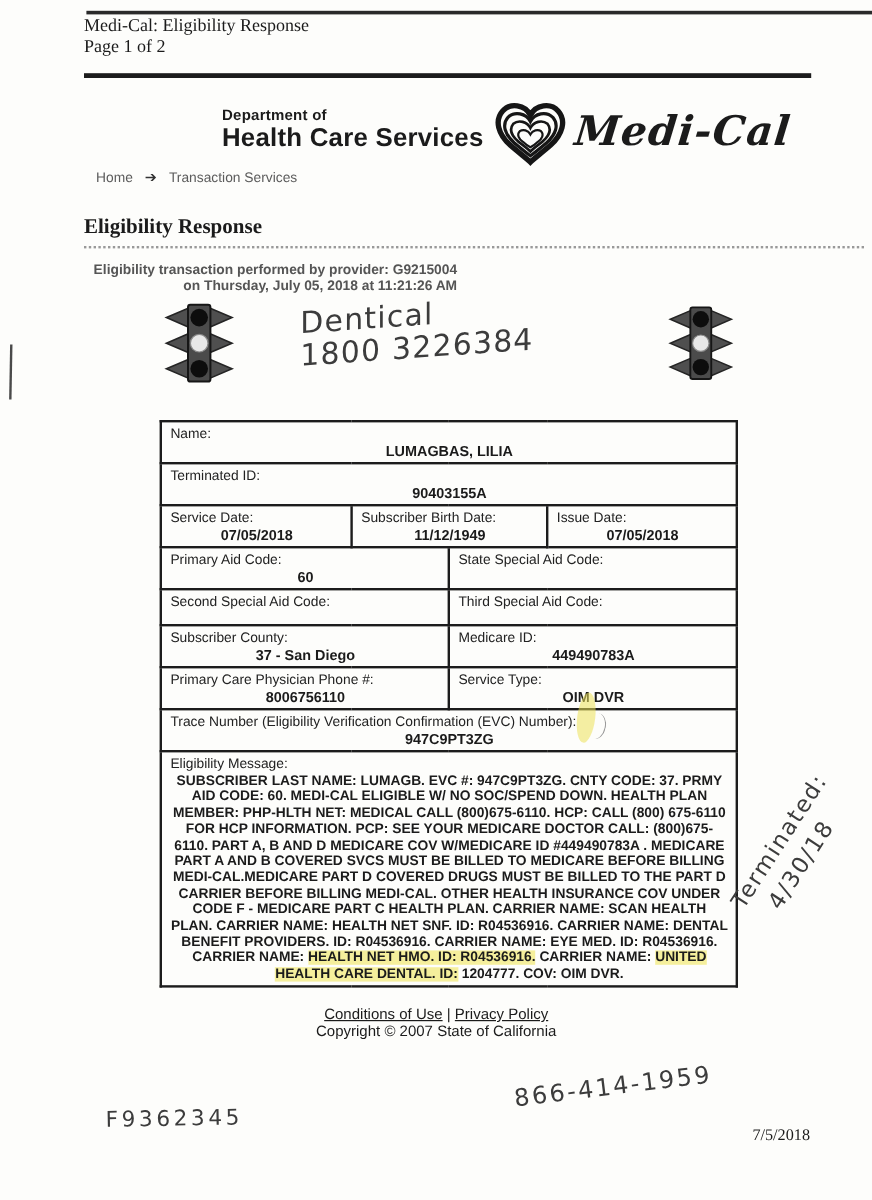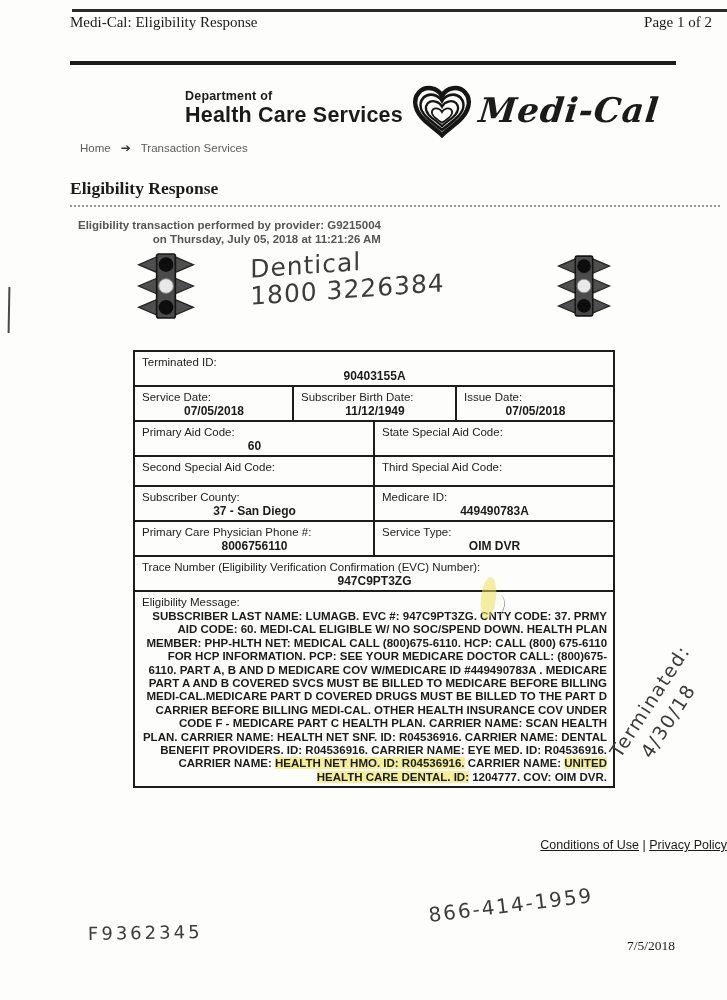--- a/index.html
+++ b/index.html
@@ -3,21 +3,21 @@
 <meta charset="utf-8">
 <style>
   html,body{margin:0;padding:0;background:#e8e8e8;}
   .page{position:relative;width:727px;height:1000px;background:#fdfdfb;overflow:hidden;
         font-family:"Liberation Sans",sans-serif;color:#1b1b1b;margin:0 auto;}
   
   .top-scan-line{position:absolute;left:72px;top:9px;width:655px;height:3px;background:#2a2a2a;}
   .left-scan-mark{position:absolute;left:8px;top:287px;width:2px;height:46px;background:#4a4a4a;transform:rotate(1deg);}
   
   .print-header{position:absolute;left:70px;top:14px;width:642px;display:flex;justify-content:space-between;
-        font-family:"Liberation Serif",serif;font-size:15px;}
+        font-family:"Liberation Serif",serif;font-size:15px;flex-direction:column;}
   .top-rule{position:absolute;left:70px;top:61px;width:606px;height:4px;background:#1c1c1c;}
   
   .dept{position:absolute;left:185px;top:90px;font-weight:bold;line-height:1;}
   .dept .l1{font-size:12.5px;letter-spacing:.2px;}
   .dept .l2{font-size:21.5px;margin-top:2px;letter-spacing:.2px;}
   .heart{position:absolute;left:410px;top:84px;}
   .script{position:absolute;left:479px;top:90px;font-family:"DejaVu Serif",serif;
         font-style:italic;font-weight:600;font-size:34px;letter-spacing:1px;transform:skewX(-6deg);}
   
   .breadcrumb{position:absolute;left:80px;top:141px;font-size:11.5px;color:#5c5c5c;}
@@ -42,29 +42,29 @@
   .hw-ref{position:absolute;left:88px;top:922px;font-size:18px;letter-spacing:3px;transform:rotate(-1deg);}
   
   table.elig{position:absolute;left:133px;top:350px;width:480px;border-collapse:collapse;
         table-layout:fixed;background:#fdfdfb;}
   table.elig td{border:2px solid #1c1c1c;vertical-align:top;padding:4px 6px 2px 7px;}
   .lbl{font-size:11.5px;color:#222;}
   .val{font-size:12px;font-weight:bold;text-align:center;margin-top:1px;}
   tr.h37 td{height:23px;}
   tr.h36 td{height:22px;}
   tr.msgrow td{height:165px;}
-  .msg{font-size:11.5px;font-weight:bold;line-height:13.4px;margin-top:2px;text-align:right;}
+  .msg{font-size:11.5px;font-weight:bold;line-height:13.4px;margin-top:2px;text-align:center;}
   .hl{background:#f5ef9c;}
   
   .blob{position:absolute;left:481px;top:577px;width:15px;height:42px;background:rgba(236,226,90,.55);
         border-radius:50%;transform:rotate(7deg);pointer-events:none;}
   .blob-arc{position:absolute;left:488px;top:594px;width:16px;height:22px;border-right:1.5px solid #9a9a9a;
         border-radius:50%;transform:rotate(12deg);pointer-events:none;}
   
-  .footer-links{position:absolute;left:0;top:838px;width:727px;text-align:right;font-size:12.5px;}
+  .footer-links{position:absolute;left:0;top:838px;width:727px;text-align:center;font-size:12.5px;}
   .footer-links a{color:#1b1b1b;text-decoration:underline;}
   .footer-copy{position:absolute;left:0;top:852px;width:727px;text-align:center;font-size:12.5px;}
   .url-line{position:absolute;left:68px;top:906px;font-family:"Liberation Serif",serif;font-size:13.5px;}
   .date-line{position:absolute;left:627px;top:938px;font-family:"Liberation Serif",serif;font-size:13.5px;}
 </style>
 </head>
 <body>
 
 <div class="page">
 
@@ -141,20 +141,26 @@
   </div>
 
   <table class="elig">
     <colgroup>
         <col style="width:159px">
         <col style="width:81px">
         <col style="width:82px">
         <col style="width:158px">
       </colgroup>
     <tbody>
+        <tr class="h37">
+      <td colspan="4">
+        <div class="lbl">Name:</div>
+        <div class="val">LUMAGBAS, LILIA</div>
+      </td>
+    </tr>
     <tr class="h37">
       <td colspan="4">
         <div class="lbl">Terminated ID:</div>
         <div class="val">90403155A</div>
       </td>
     </tr>
     <tr class="h36">
       <td>
         <div class="lbl">Service Date:</div>
         <div class="val">07/05/2018</div>
@@ -229,19 +235,20 @@
   <div class="hand hw-terminated">
     <div>Terminated:</div>
     <div class="l2">4/30/18</div>
   </div>
 
   <div class="footer-links">
     <a href="#">Conditions of Use</a>
     <span>|</span>
     <a href="#">Privacy Policy</a>
   </div>
+  <div class="footer-copy">Copyright © 2007 State of California</div>
 
   <div class="date-line">7/5/2018</div>
 
   <div class="hand hw-phone">866-414-1959</div>
   <div class="hand hw-ref">F9362345</div>
 
 </div>
 
 </body></html>

